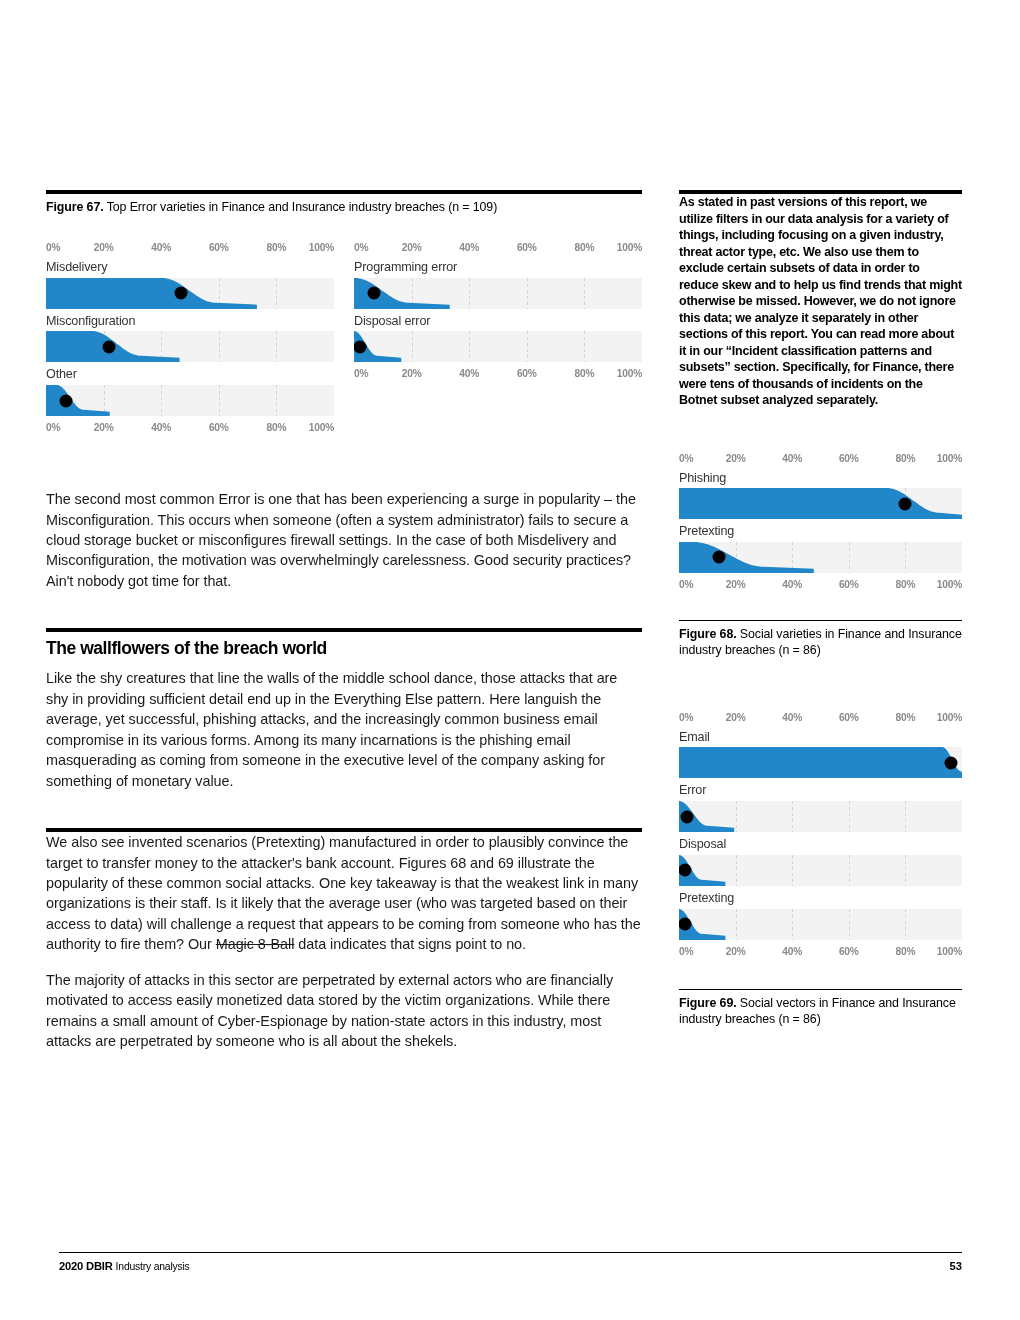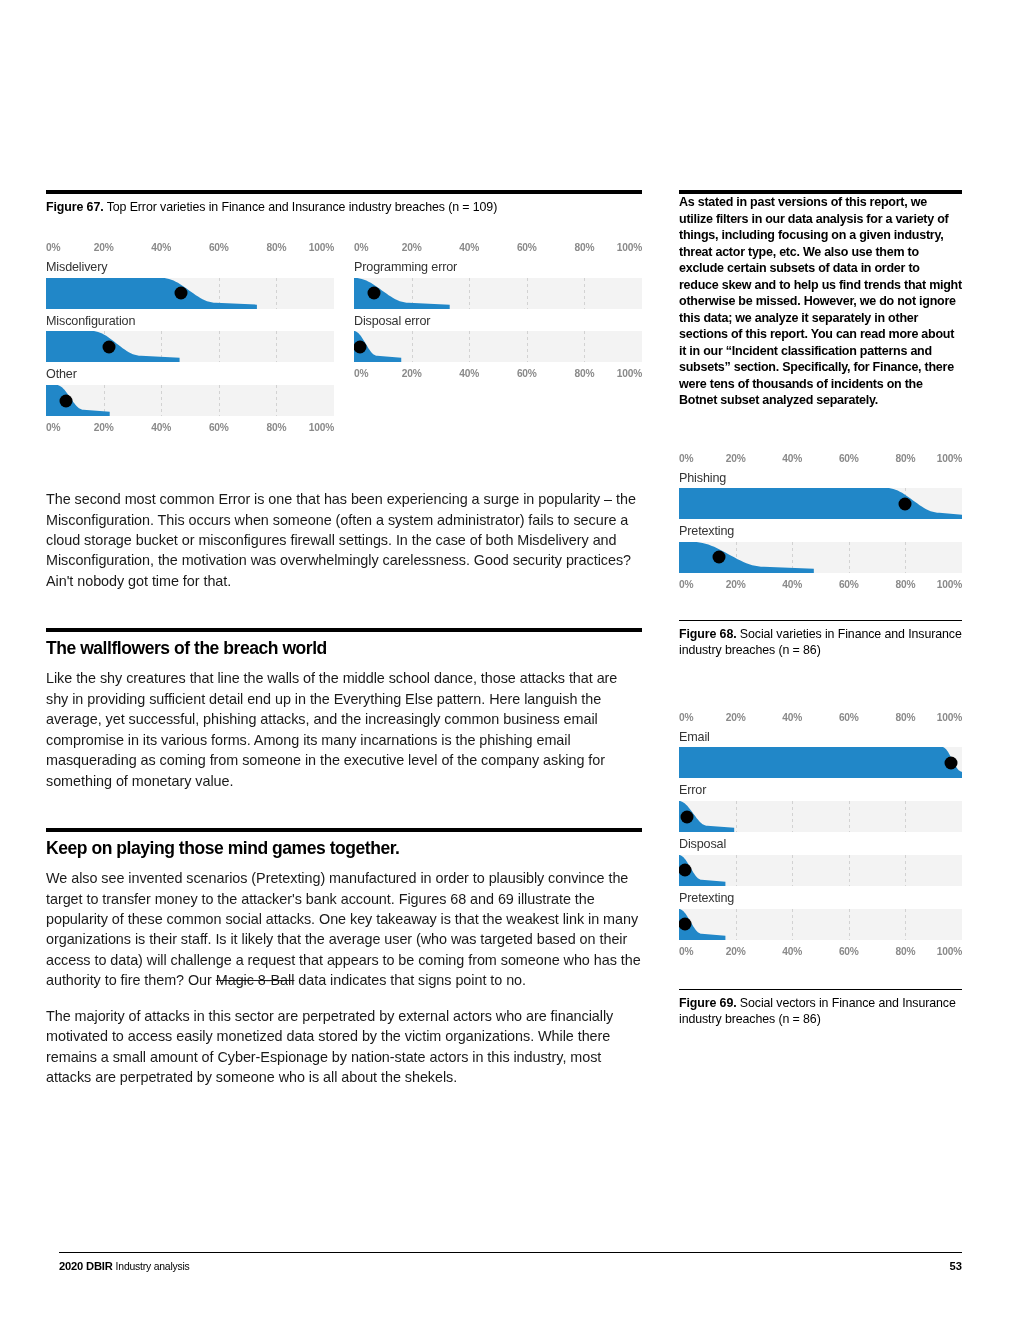--- a/index.html
+++ b/index.html
@@ -197,21 +197,20 @@
 
     <div style="height:22px"></div>
 
     <div class="rule-thick"></div>
     <div class="sec-head">The wallflowers of the breach world</div>
     <p class="body-p">Like the shy creatures that line the walls of the middle school dance, those attacks that are shy in providing sufficient detail end up in the Everything Else pattern. Here languish the average, yet successful, phishing attacks, and the increasingly common business email compromise in its various forms. Among its many incarnations is the phishing email masquerading as coming from someone in the executive level of the company asking for something of monetary value.</p>
 
     <div style="height:22px"></div>
 
     <div class="rule-thick"></div>
-    <div class="sec-head">Keep on playing those mind games together.</div>
     <p class="body-p"><span>We also see invented scenarios (Pretexting) manufactured in order to plausibly convince the target to transfer money to the attacker's bank account. Figures 68 and 69 illustrate the popularity of these common social attacks. One key takeaway is that the weakest link in many organizations is their staff. Is it likely that the average user (who was targeted based on their access to data) will challenge a request that appears to be coming from someone who has the authority to fire them? Our </span><span class="strike">Magic 8-Ball</span><span> data indicates that signs point to no.</span></p>
     <p class="body-p">The majority of attacks in this sector are perpetrated by external actors who are financially motivated to access easily monetized data stored by the victim organizations. While there remains a small amount of Cyber-Espionage by nation-state actors in this industry, most attacks are perpetrated by someone who is all about the shekels.</p>
   </div>
 
   <div class="right-col">
 
     <div class="rule-thick"></div>
     <div class="callout-body">As stated in past versions of this report, we utilize filters in our data analysis for a variety of things, including focusing on a given industry, threat actor type, etc. We also use them to exclude certain subsets of data in order to reduce skew and to help us find trends that might otherwise be missed. However, we do not ignore this data; we analyze it separately in other sections of this report. You can read more about it in our “Incident classification patterns and subsets” section. Specifically, for Finance, there were tens of thousands of incidents on the Botnet subset analyzed separately.</div>
 
     <div style="height:44px"></div>

